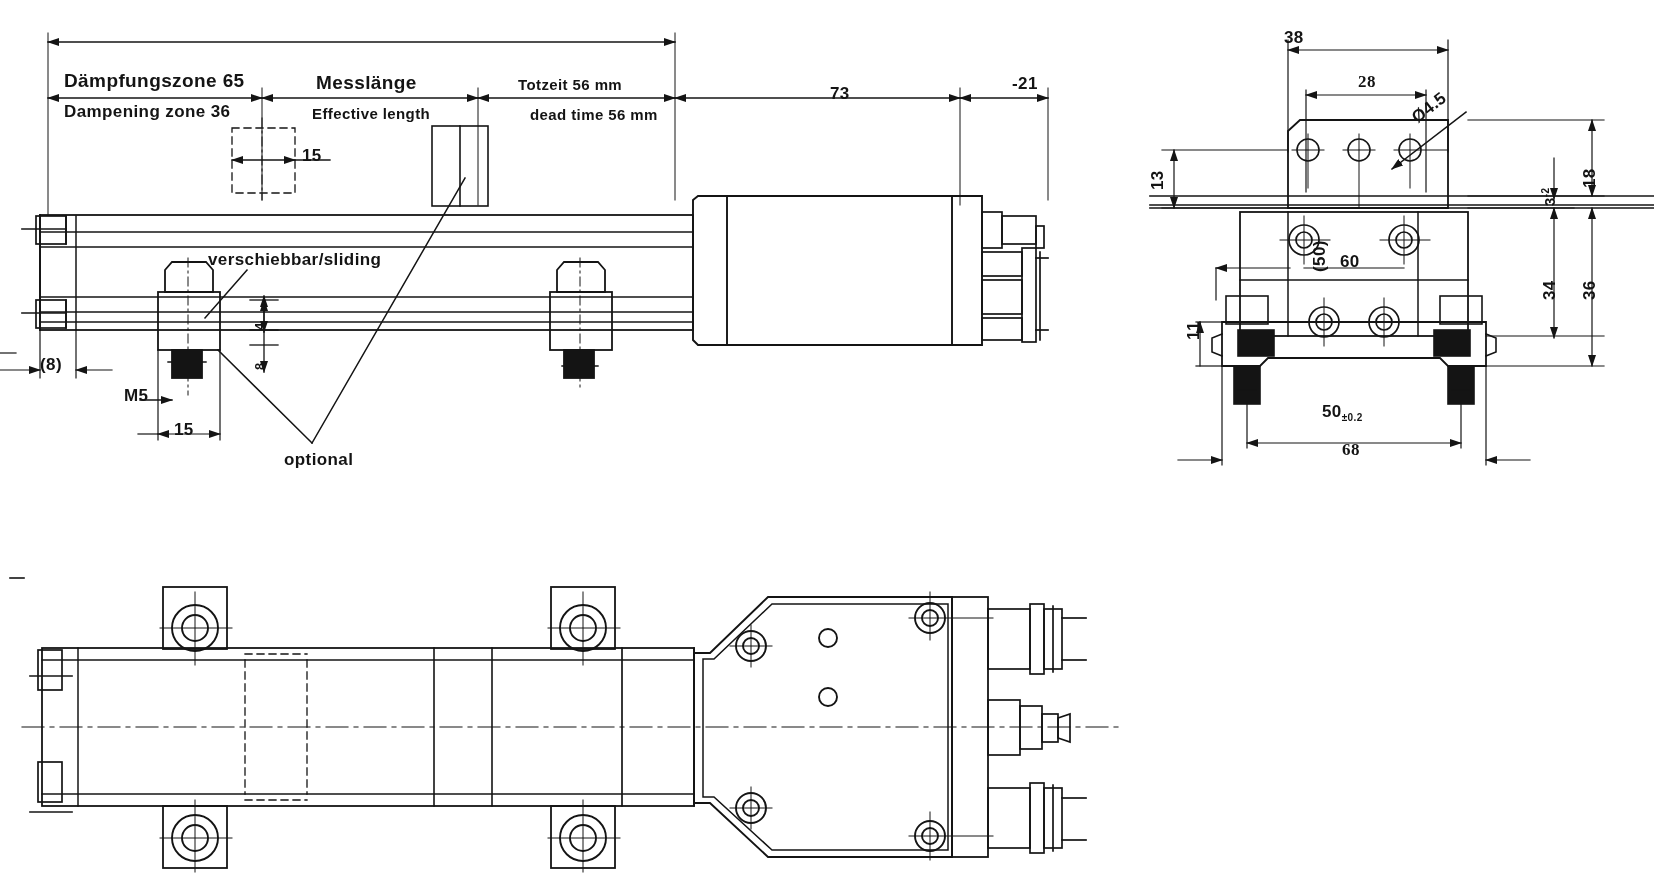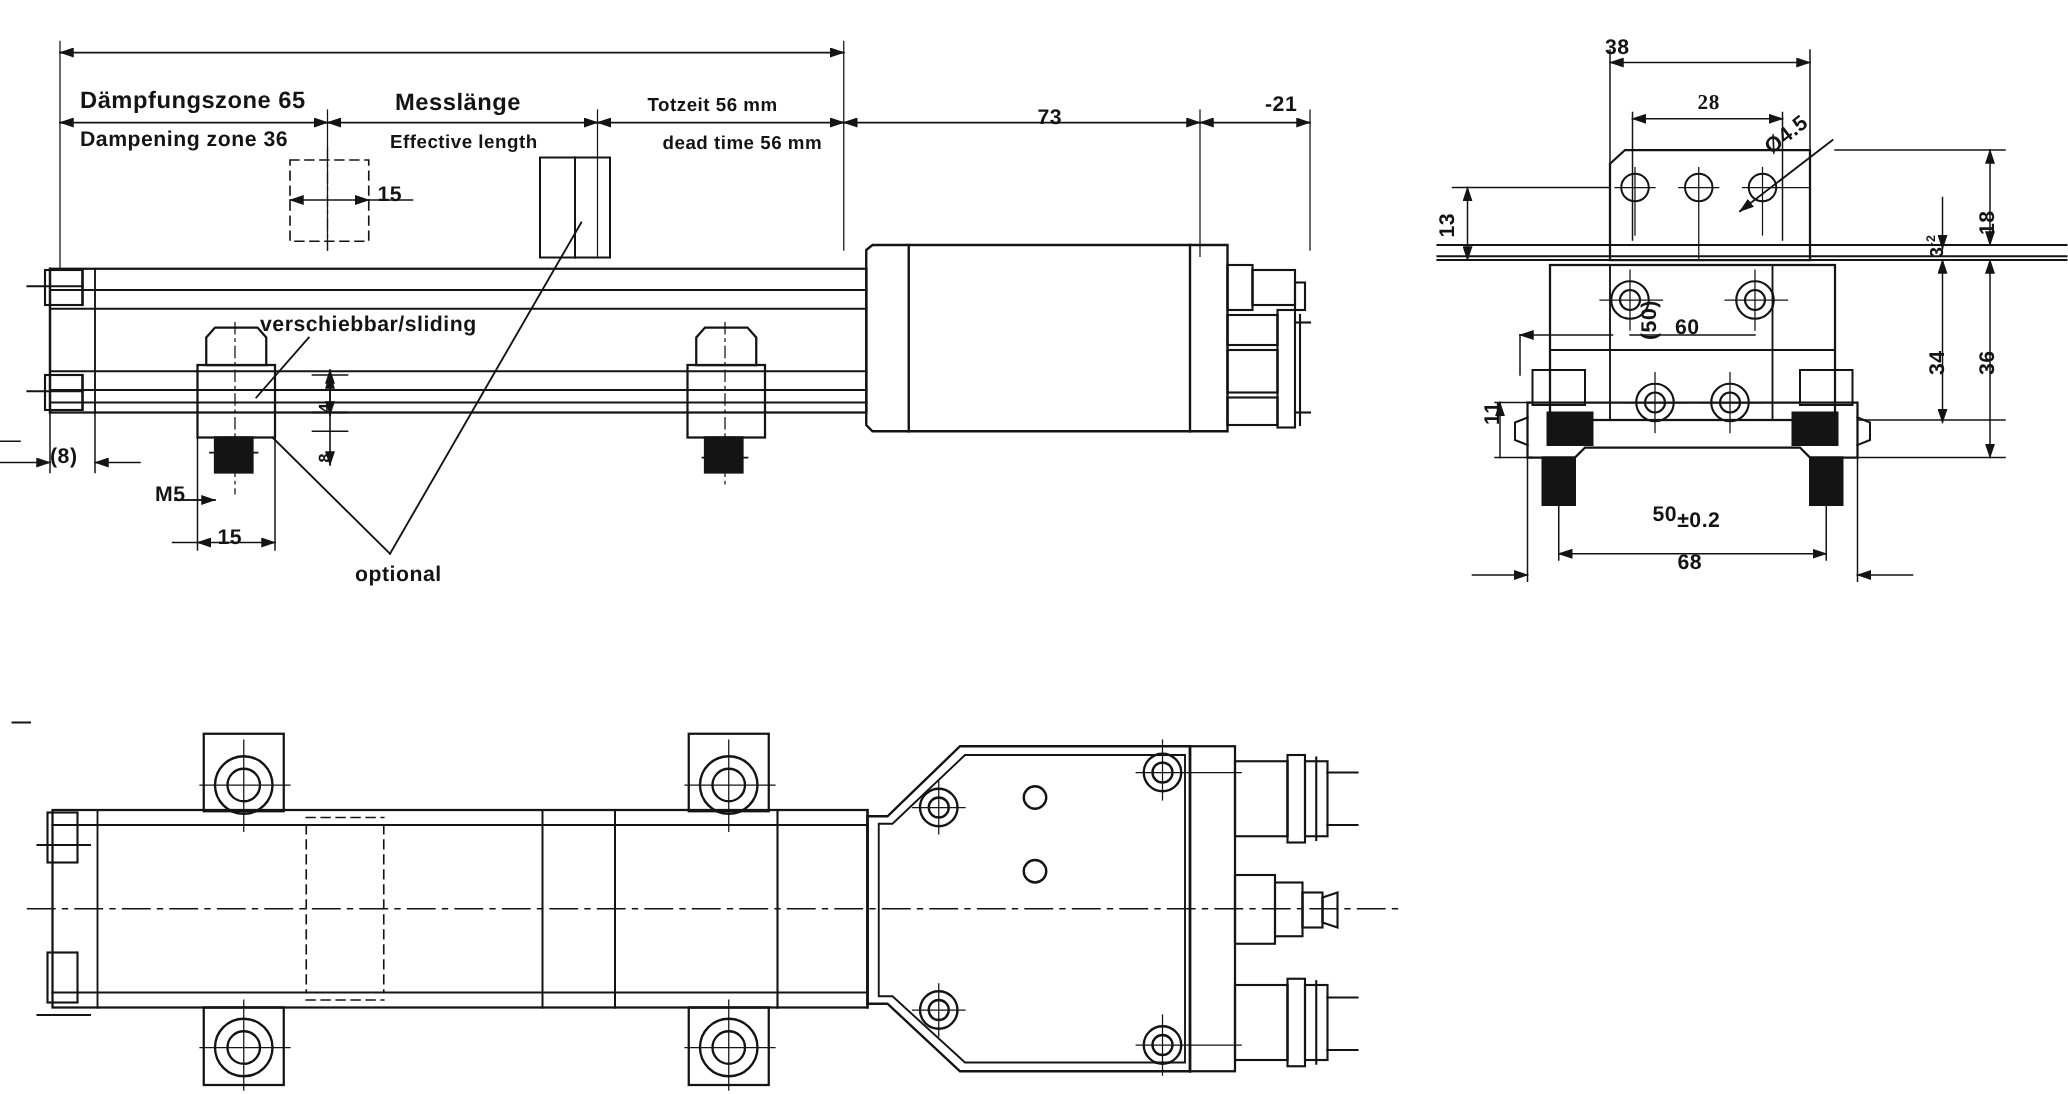--- a/index.html
+++ b/index.html
@@ -482,16 +482,16 @@
 
   <div class="lbl f17 rot90" style="left:1310px;top:272px;">(50)</div>
   <div class="lbl f17" style="left:1340px;top:252px;">60</div>
 
   <div class="lbl f15 rot90" style="left:1540px;top:206px;"><span>3</span><span class="sup">-2</span></div>
   <div class="lbl f17 rot90" style="left:1580px;top:188px;">18</div>
   <div class="lbl f17 rot90" style="left:1540px;top:300px;">34</div>
   <div class="lbl f17 rot90" style="left:1580px;top:300px;">36</div>
   <div class="lbl f17 rot90" style="left:1184px;top:340px;">11</div>
 
-  <div class="lbl f17" style="left:1322px;top:402px;"><span>50</span><span class="sub" style="font-size:17px;">±0.2</span></div>
-  <div class="lbl f17" style="left:1342px;top:440px;">68</div>
+  <div class="lbl f17" style="left:1322px;top:402px;"><span>50</span><span class="sub" style="font-size:10px;">±0.2</span></div>
+  <div class="lbl f17" style="left:1342px;top:440px;font-family:Liberation Serif, serif;">68</div>
 
 </div>
 
 </body></html>

